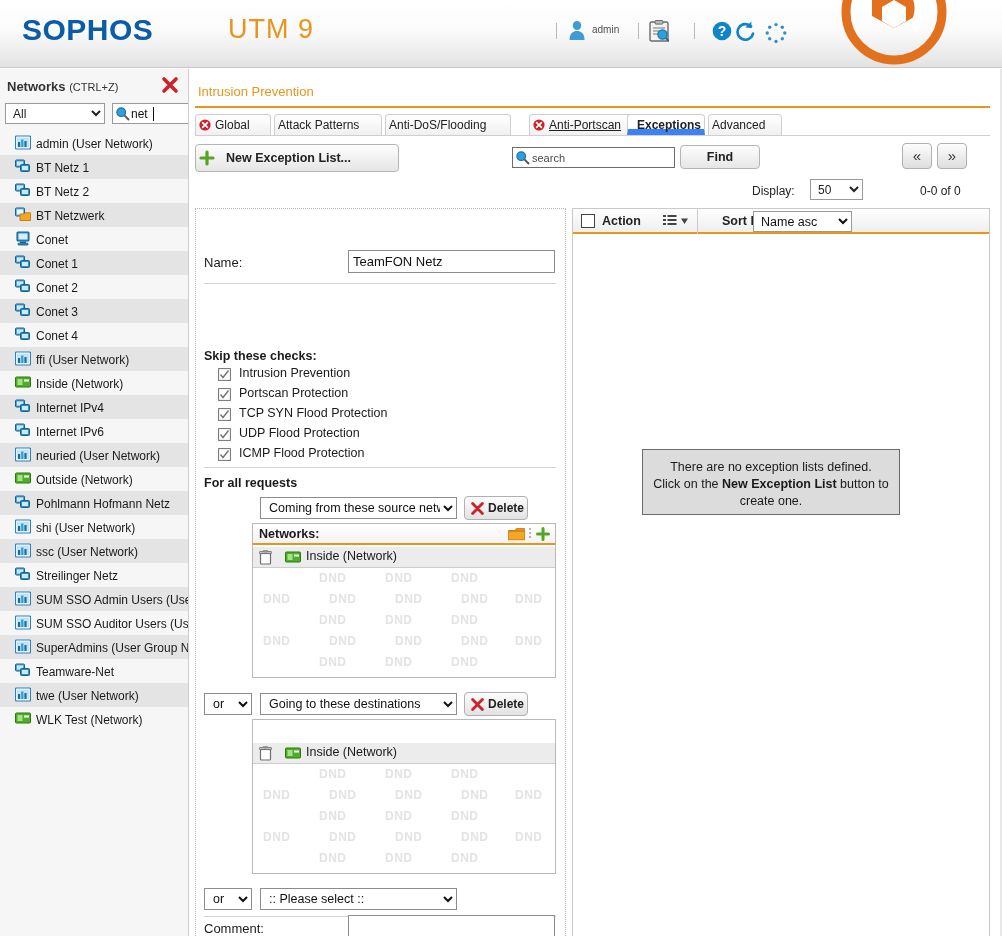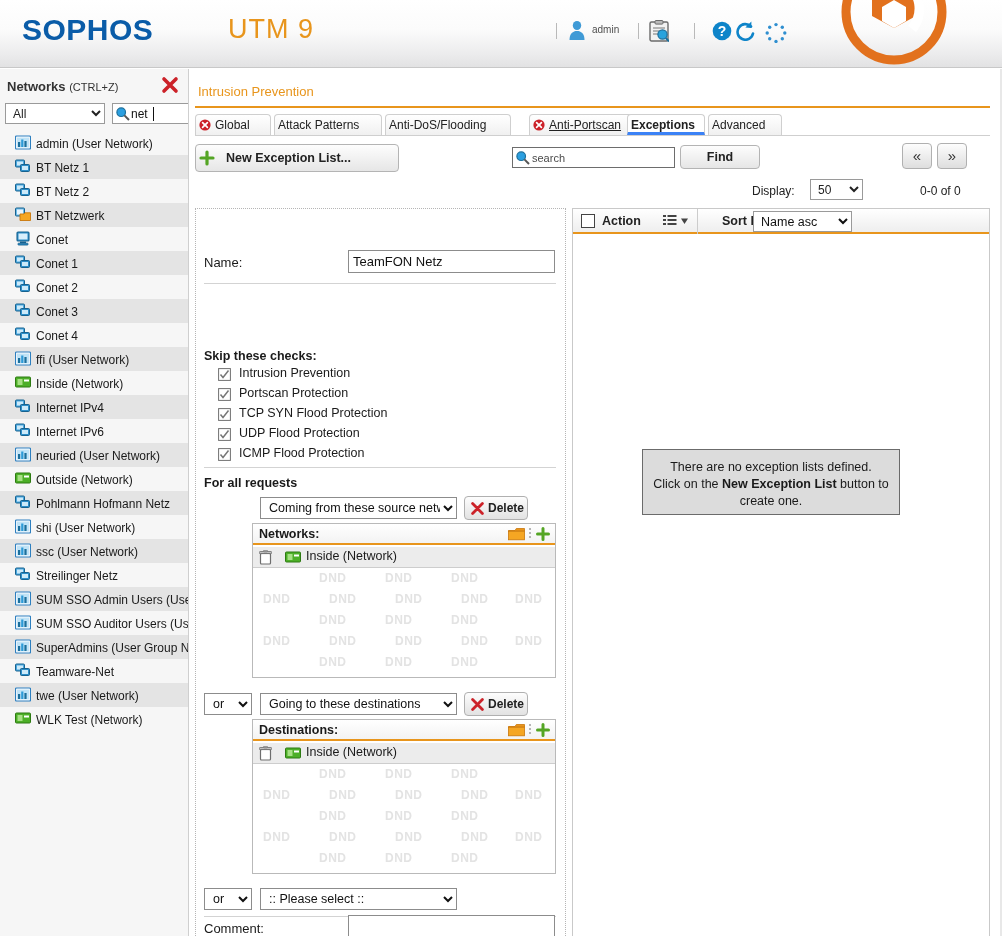--- a/index.html
+++ b/index.html
@@ -120,22 +120,23 @@
   }
   .tab {
     position: absolute; top: 0; height: 21px; line-height: 20px;
     background: linear-gradient(to bottom, #ffffff, #f0f0f0);
     border: 1px solid #cfcfcf; border-bottom: none;
     border-radius: 4px 4px 0 0;
     padding: 0 3px; font-size: 12px; color: #222; cursor: pointer;
     white-space: nowrap;
   }
   .tab.active {
-    background: #ffffff; font-weight: bold; border-bottom: 3px solid #3b82f6;
+    background: #ffffff; font-weight: bold; border-bottom: 6px solid #3b82f6;
     z-index: 3;
+    text-align: right;
   }
   .tab .xbadge {
     display: inline-block; vertical-align: middle; width: 12px; height: 12px;
     margin-right: 4px; position: relative; top: -1px;
   }
 
   
   #btn-new {
     position: absolute; left: 5px; top: 75px; width: 204px; height: 28px;
     background: linear-gradient(to bottom, #fdfdfd, #e6e6e6);
@@ -744,37 +745,20 @@
       <option>Going to these destinations</option>
     </select>
     <div class="btn-delete" style="left:268px; top:483px;">
       <svg class="x" viewBox="0 0 13 13">
         <path d="M1.6 1.6 L11.4 11.4 M11.4 1.6 L1.6 11.4" stroke="#cc2229" stroke-width="2.8" stroke-linecap="round"></path>
       </svg>
       <span class="t">Delete</span>
     </div>
 
     <div class="dropbox" style="left:56px; top:510px;">
-      <div class="dropbox-head">
-        <span class="t">Destinations:</span>
-        <svg class="folder" viewBox="0 0 17 14">
-          <path d="M0.5 3.5 L7 3.5 L8.3 1.5 L16.5 1.5 L16.5 4.2 L0.5 4.2 Z" fill="#e8951c" stroke="#c9770b" stroke-width="0.8"></path>
-          <rect x="0.5" y="4.2" width="16" height="8.6" fill="#f5a623" stroke="#c9770b" stroke-width="0.8"></rect>
-        </svg>
-        <svg class="vdots" viewBox="0 0 2 13">
-          <g fill="#b5b5b5">
-              <rect y="0" width="2" height="2"></rect>
-              <rect y="4" width="2" height="2"></rect>
-              <rect y="8" width="2" height="2"></rect>
-            </g>
-        </svg>
-        <svg class="plus" viewBox="0 0 14 14">
-          <path d="M7 1.5 L7 12.5 M1.5 7 L12.5 7" stroke="#54a524" stroke-width="3" stroke-linecap="round"></path>
-        </svg>
-      </div>
       <div class="dropbox-row">
         <svg class="trash" viewBox="0 0 13 15">
           <rect x="1.5" y="3.5" width="10" height="10.5" rx="1" fill="#fff" stroke="#6e6e6e" stroke-width="1.2"></rect>
           <rect x="0.3" y="1.6" width="12.4" height="2" rx="0.8" fill="#c9c9c9" stroke="#6e6e6e" stroke-width="0.9"></rect>
           <rect x="4.6" y="0.2" width="3.8" height="1.6" rx="0.6" fill="#c9c9c9" stroke="#6e6e6e" stroke-width="0.8"></rect>
         </svg>
         <svg class="nic" viewBox="0 0 16 14">
           <rect x="0.5" y="2" width="15" height="10" rx="1" fill="#4caf27" stroke="#2d7a12" stroke-width="1"></rect>
           <rect x="2.5" y="4" width="5" height="6" fill="#a5e083"></rect>
           <rect x="9" y="4.5" width="5" height="2" fill="#ffffff"></rect>

